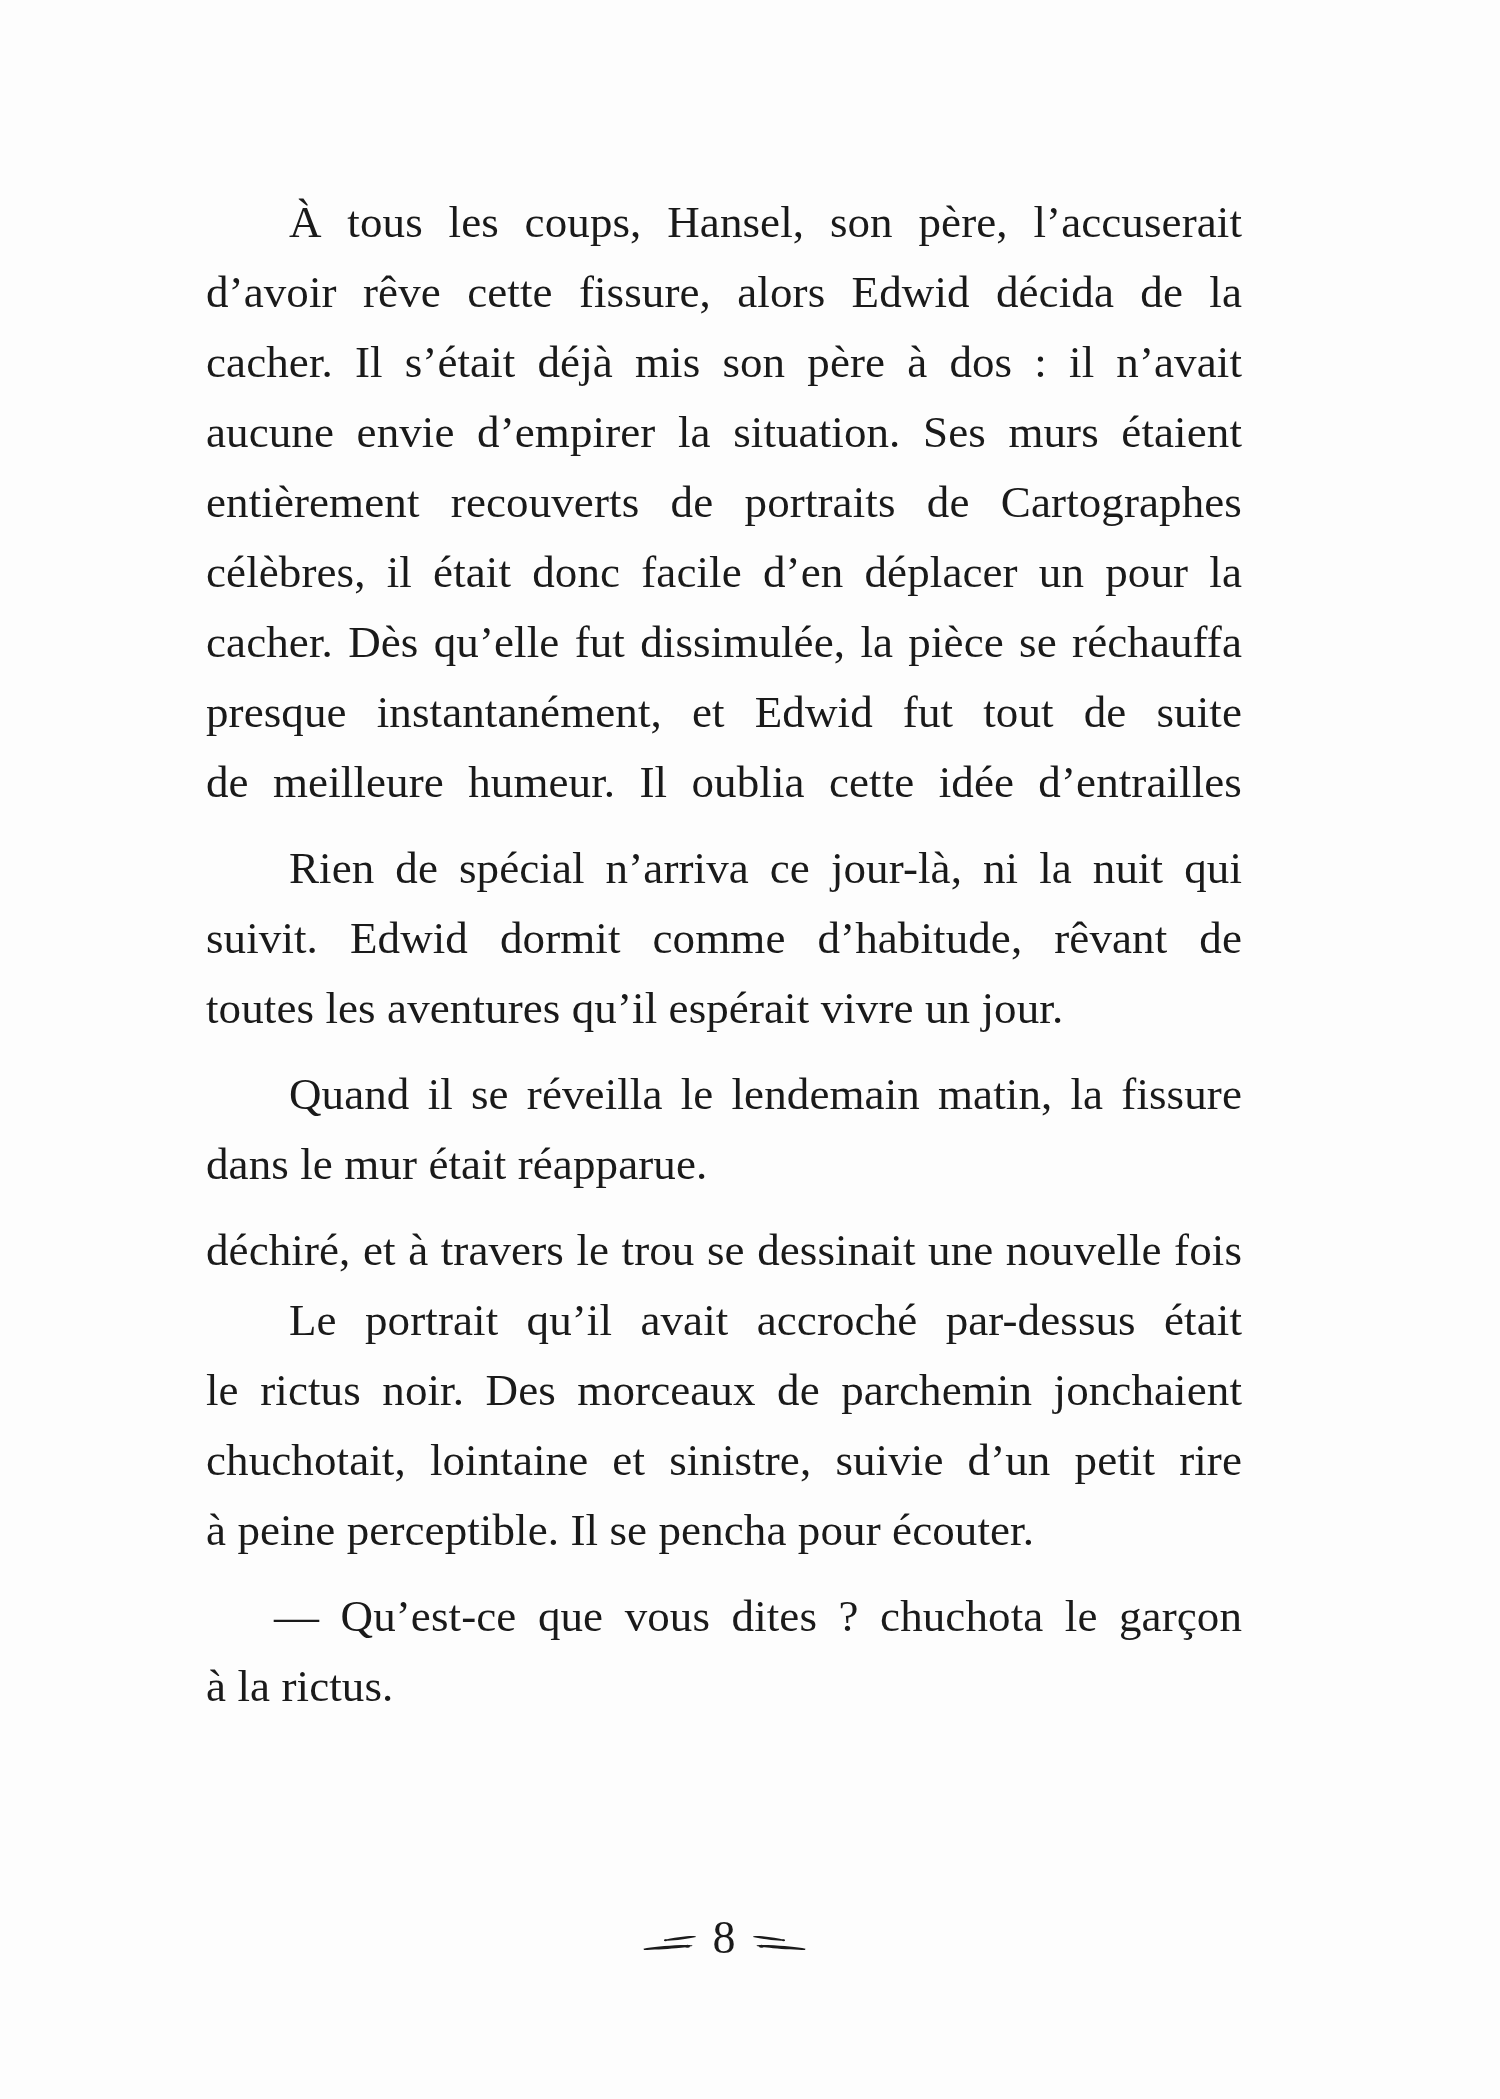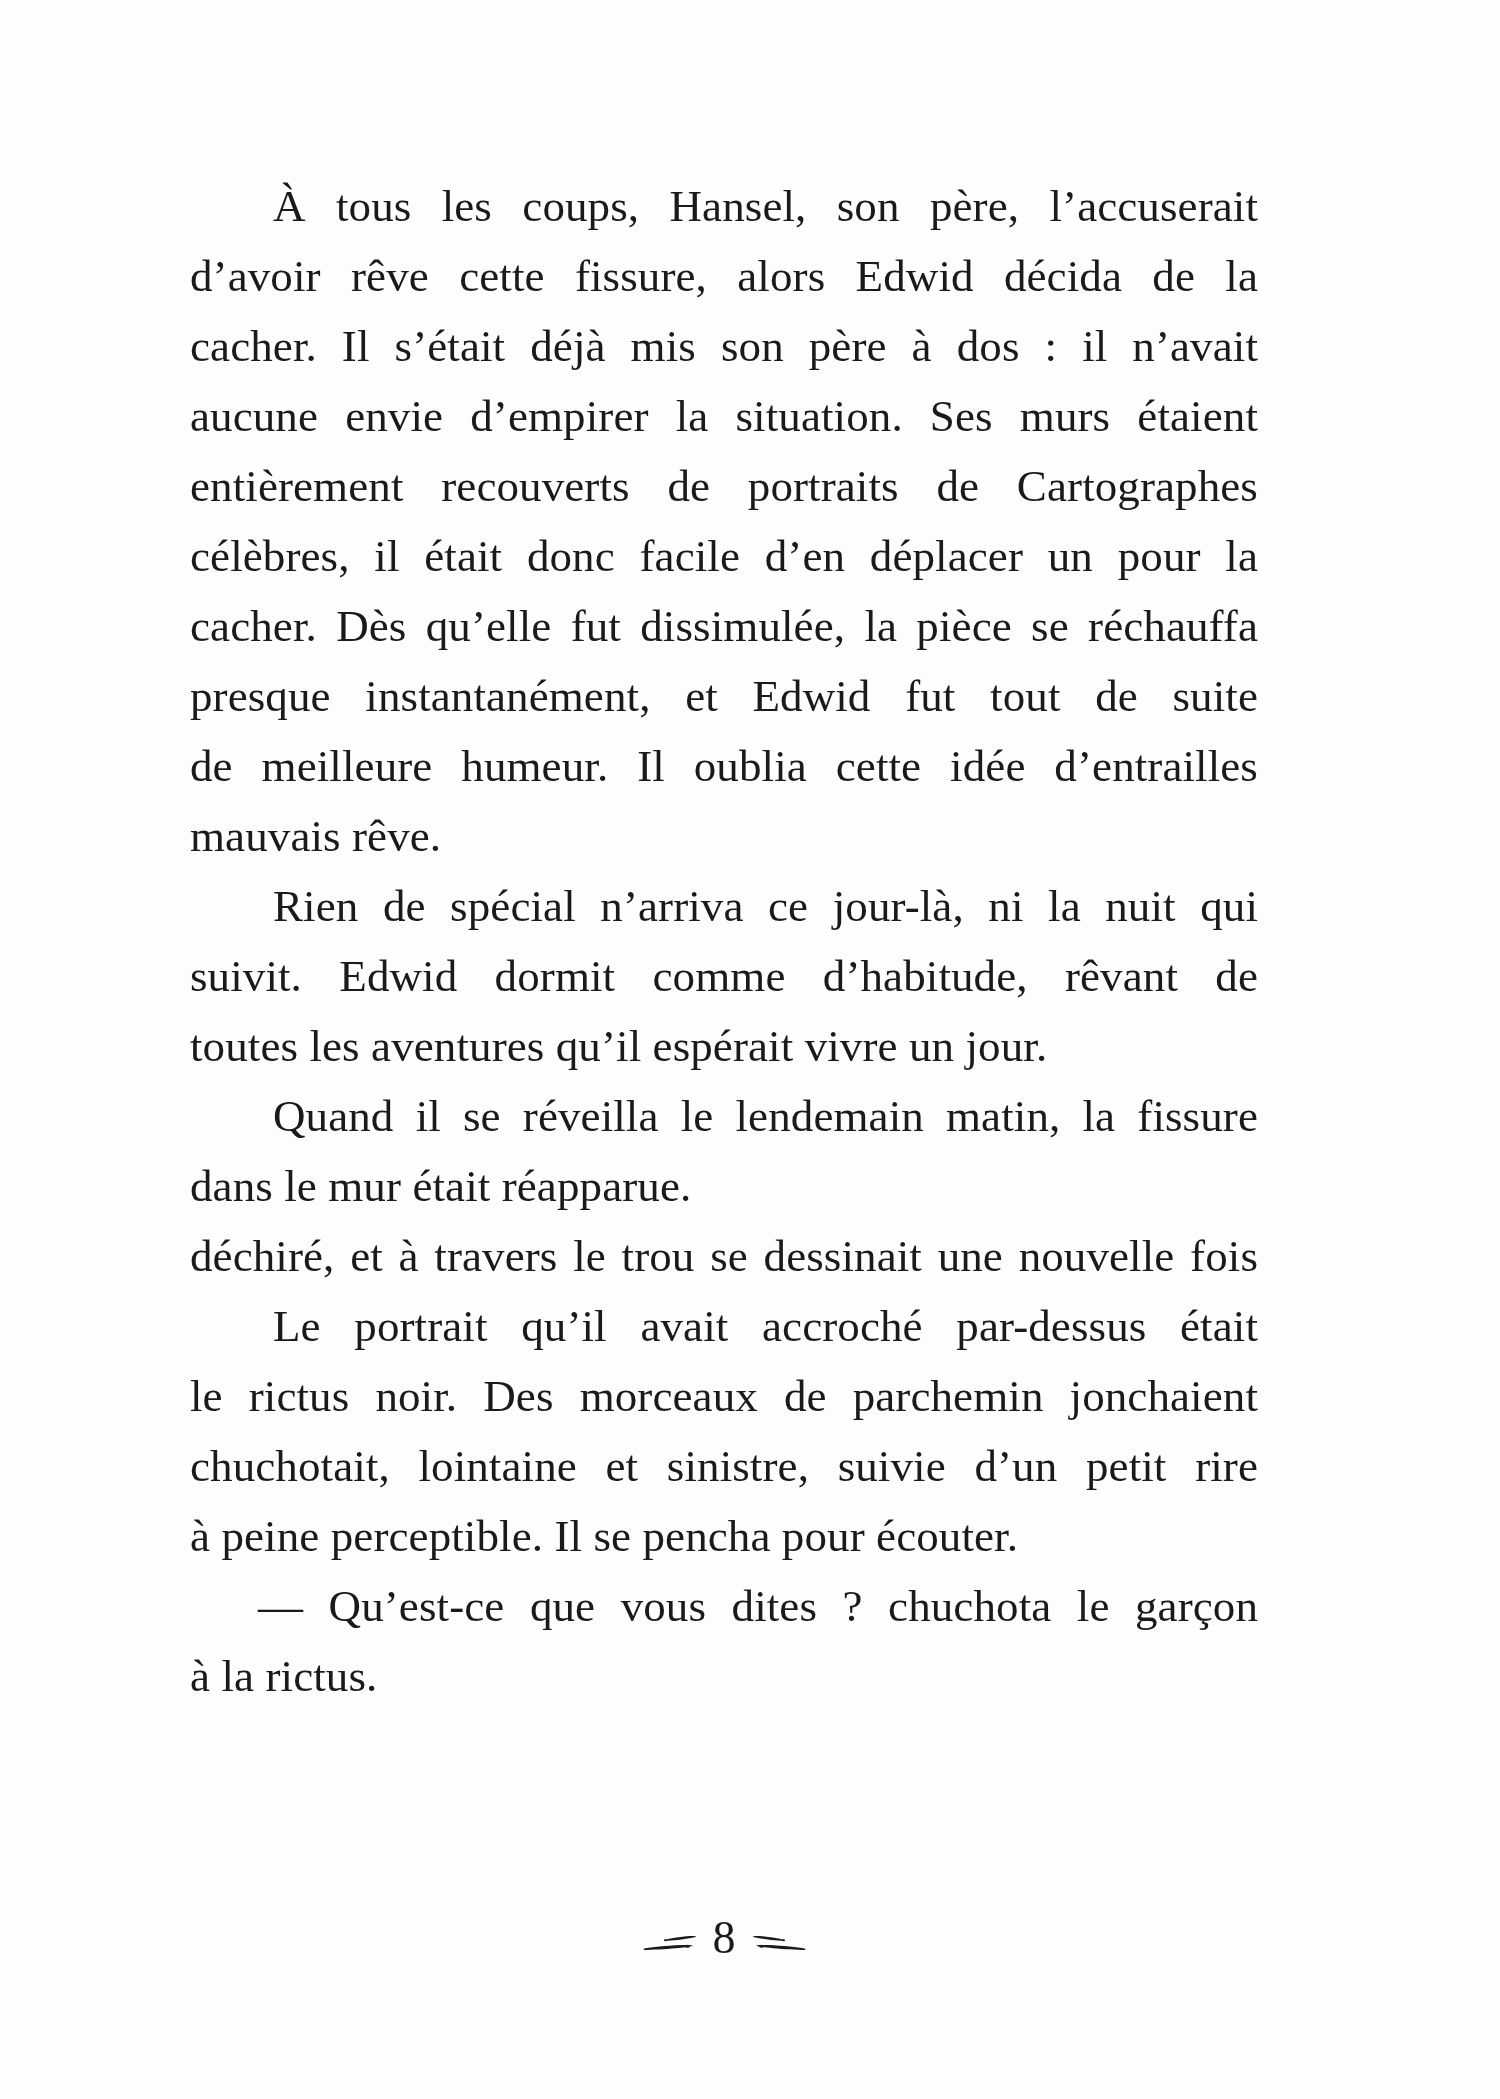--- a/index.html
+++ b/index.html
@@ -19,21 +19,21 @@
     font-family: "Liberation Serif", "DejaVu Serif", serif;
     overflow: hidden;
   }
   .text-block {
     position: absolute;
     left: 190px;
     top: 171px;
     width: 1068px;
   }
   .para {
-    margin: 0;
+    margin: 16px;
     padding: 0;
   }
   .line {
     display: block;
     font-size: 45px;
     line-height: 70px;
     text-align: justify;
     text-align-last: justify;
     -moz-text-align-last: justify;
     white-space: normal;
@@ -88,21 +88,20 @@
     <p class="para">
       <span class="line first">À tous les coups, Hansel, son père, l’accuserait</span>
       <span class="line">d’avoir rêve cette fissure, alors Edwid décida de la</span>
       <span class="line">cacher. Il s’était déjà mis son père à dos : il n’avait</span>
       <span class="line">aucune envie d’empirer la situation. Ses murs étaient</span>
       <span class="line">entièrement recouverts de portraits de Cartographes</span>
       <span class="line">célèbres, il était donc facile d’en déplacer un pour la</span>
       <span class="line">cacher. Dès qu’elle fut dissimulée, la pièce se réchauffa</span>
       <span class="line">presque instantanément, et Edwid fut tout de suite</span>
       <span class="line">de meilleure humeur. Il oublia cette idée d’entrailles</span>
-      <span class="line last">mauvais rêve.</span>
     </p>
 
     <p class="para">
       <span class="line first">Rien de spécial n’arriva ce jour-là, ni la nuit qui</span>
       <span class="line">suivit. Edwid dormit comme d’habitude, rêvant de</span>
       <span class="line last">toutes les aventures qu’il espérait vivre un jour.</span>
     </p>
 
     <p class="para">
       <span class="line first">Quand il se réveilla le lendemain matin, la fissure</span>

